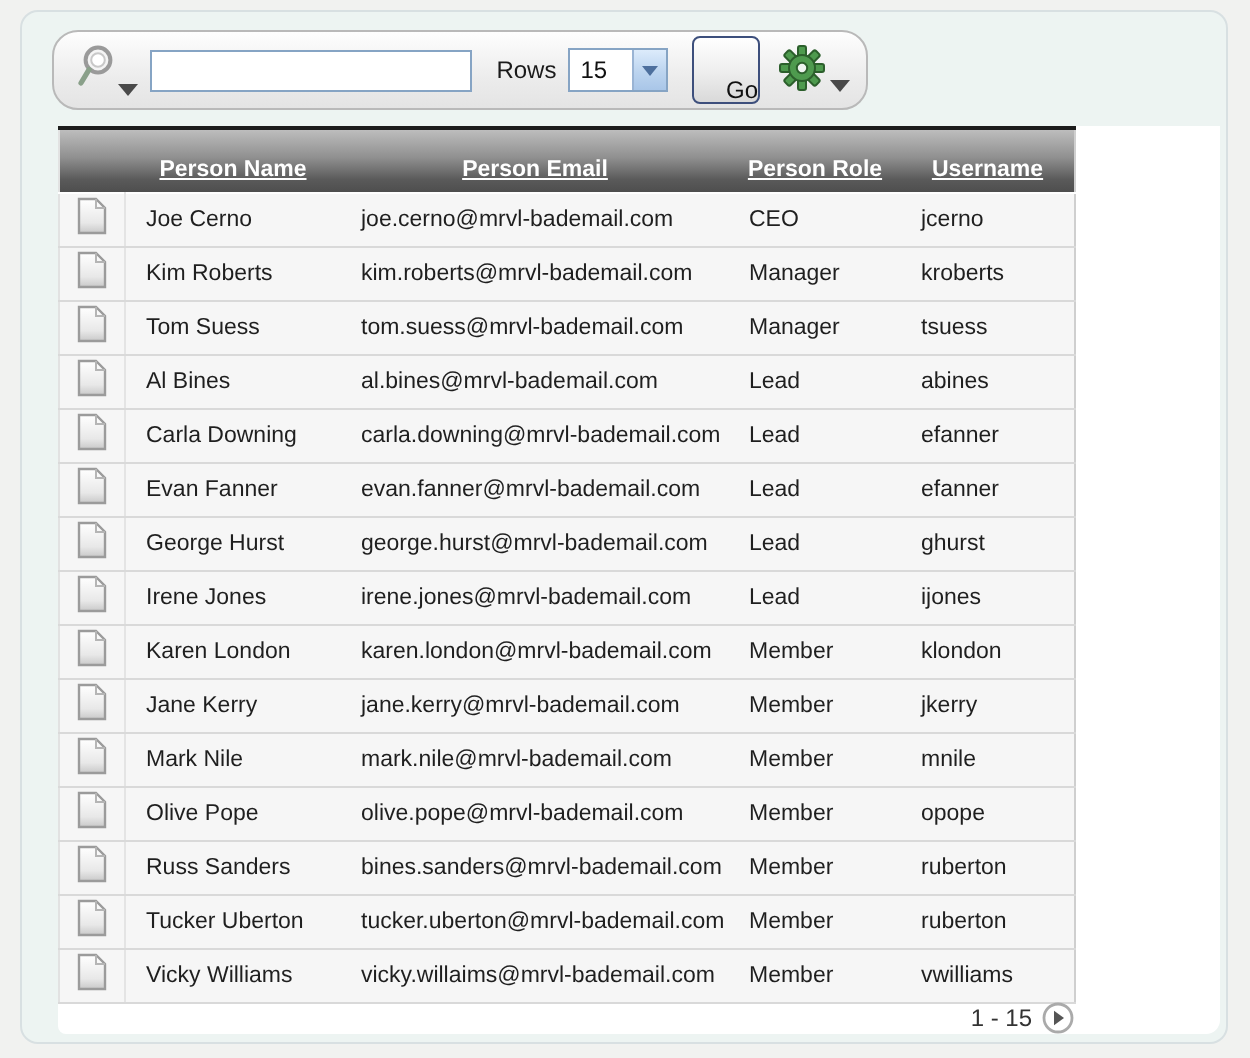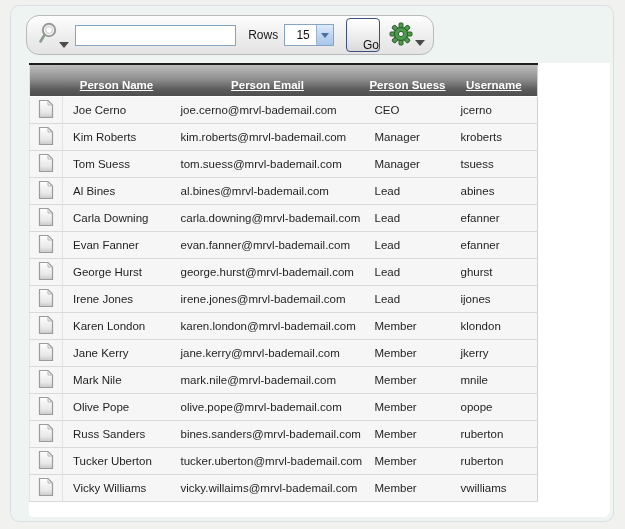--- a/index.html
+++ b/index.html
@@ -57,21 +57,21 @@
   }
   .search-btn .caret{margin-left:-4px;margin-bottom:2px;}
   .search-input{
     width:184px;height:21px;border:1px solid var(--input-border);
     font-family:"Liberation Sans",sans-serif;font-size:11px;padding:0 4px;
     background:#fff;outline:none;
   }
   .rows-label{margin-left:12px;margin-right:6px;color:#1a1a1a;font-size:12px;}
   .rows-select{
     width:57px;height:22px;border:1px solid var(--input-border);
-    background:#fff;display:flex;align-items:center;cursor:pointer;position:relative;text-align:center;
+    background:#fff;display:flex;align-items:center;cursor:pointer;position:relative;
   }
   .rows-select .value{flex:1;padding-left:5px;font-size:12px;color:#111;}
   .rows-select .arrow-box{
     width:17px;height:100%;
     background:linear-gradient(180deg,#dcebfb 0%,#bcd4ef 55%,#a9c6e8 100%);
     border-left:1px solid #9ab4d4;
     display:flex;align-items:center;justify-content:center;
   }
   .rows-select .arrow-box .chev{
     width:0;height:0;border-left:4px solid transparent;border-right:4px solid transparent;
@@ -177,21 +177,21 @@
             <col class="col-name">
             <col class="col-email">
           <col class="col-role">
             <col class="col-user">
         </colgroup>
         <thead>
           <tr>
             <th></th>
             <th>Person Name</th>
             <th>Person Email</th>
-            <th>Person Suess</th>
+            <th>Person Role</th>
             <th>Username</th>
           </tr>
         </thead>
         <tbody>
   <tr>
     <td class="icon-cell">
       <button class="doc-btn">
         <span>
           <svg width="16" height="20" viewBox="0 0 16 20">
             <defs>
@@ -544,16 +544,27 @@
       </button>
     </td>
     <td>Vicky Williams</td>
     <td>vicky.willaims@mrvl-bademail.com</td>
     <td>Member</td>
     <td>vwilliams</td>
   </tr>
 </tbody>
       </table>
 
+      <div class="pager">
+        <span>1 - 15</span>
+        <button class="next-btn">
+          <span>
+            <svg width="16" height="16" viewBox="0 0 16 16">
+              <circle cx="8" cy="8" r="7" fill="#ffffff" stroke="#aaaaaa" stroke-width="1.4"></circle>
+              <path d="M6 4.4 L11 8 L6 11.6 Z" fill="#555555"></path>
+            </svg>
+          </span>
+        </button>
+      </div>
     </div>
   </div>
 
 </div>
 
 </body></html>

